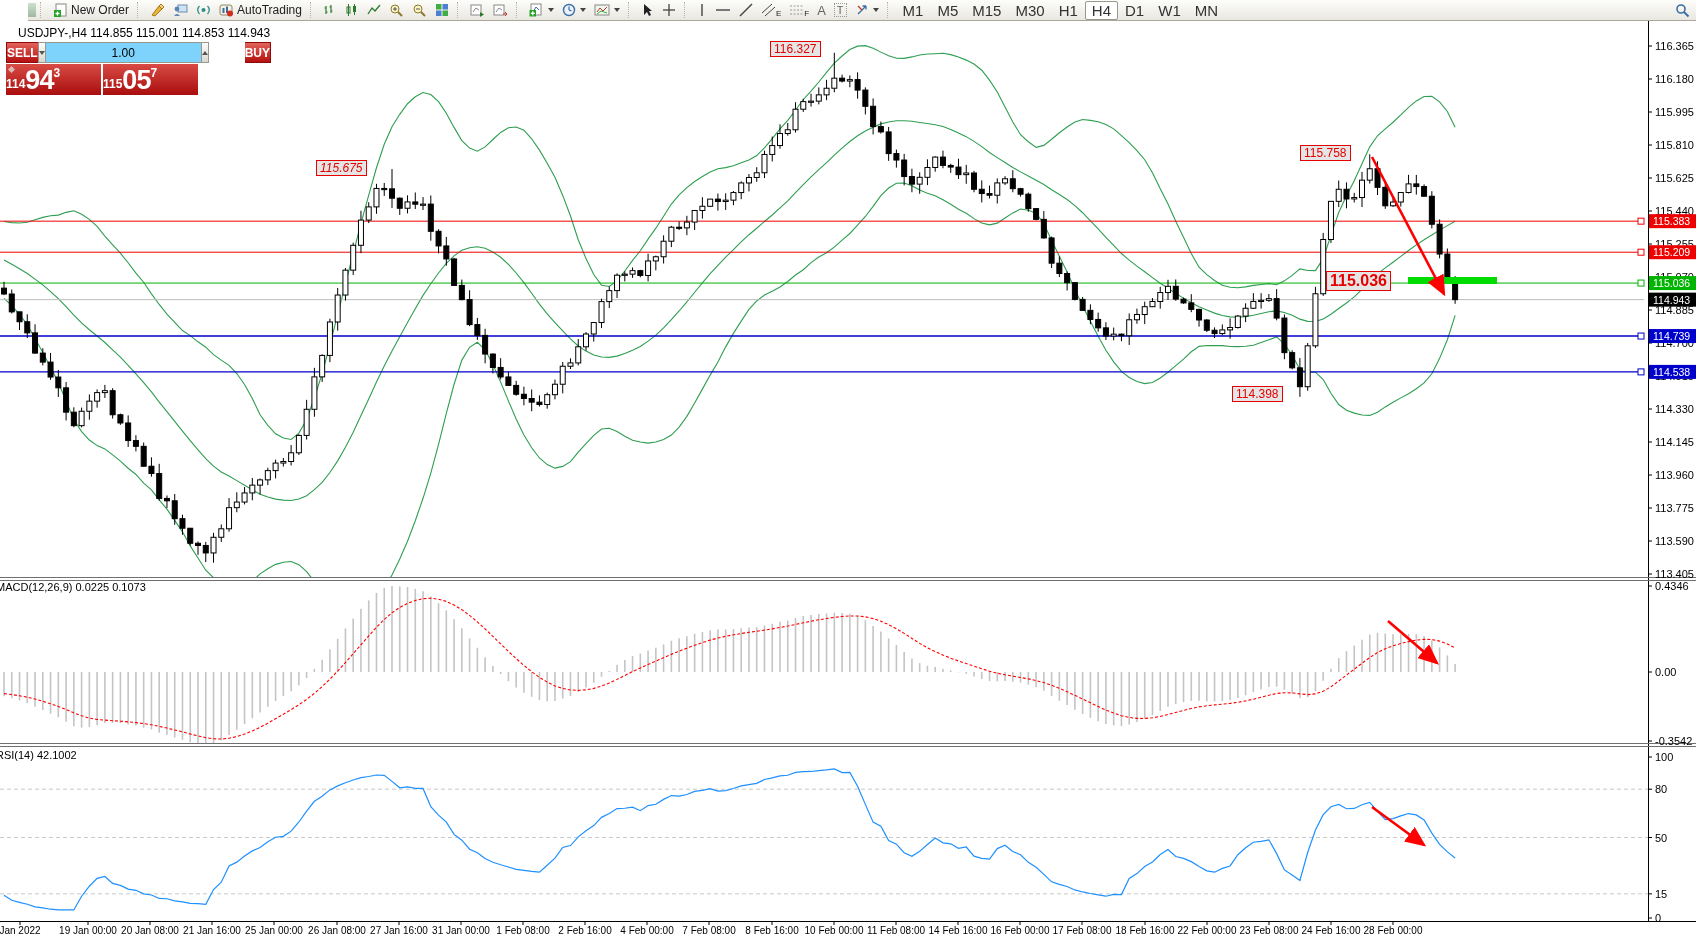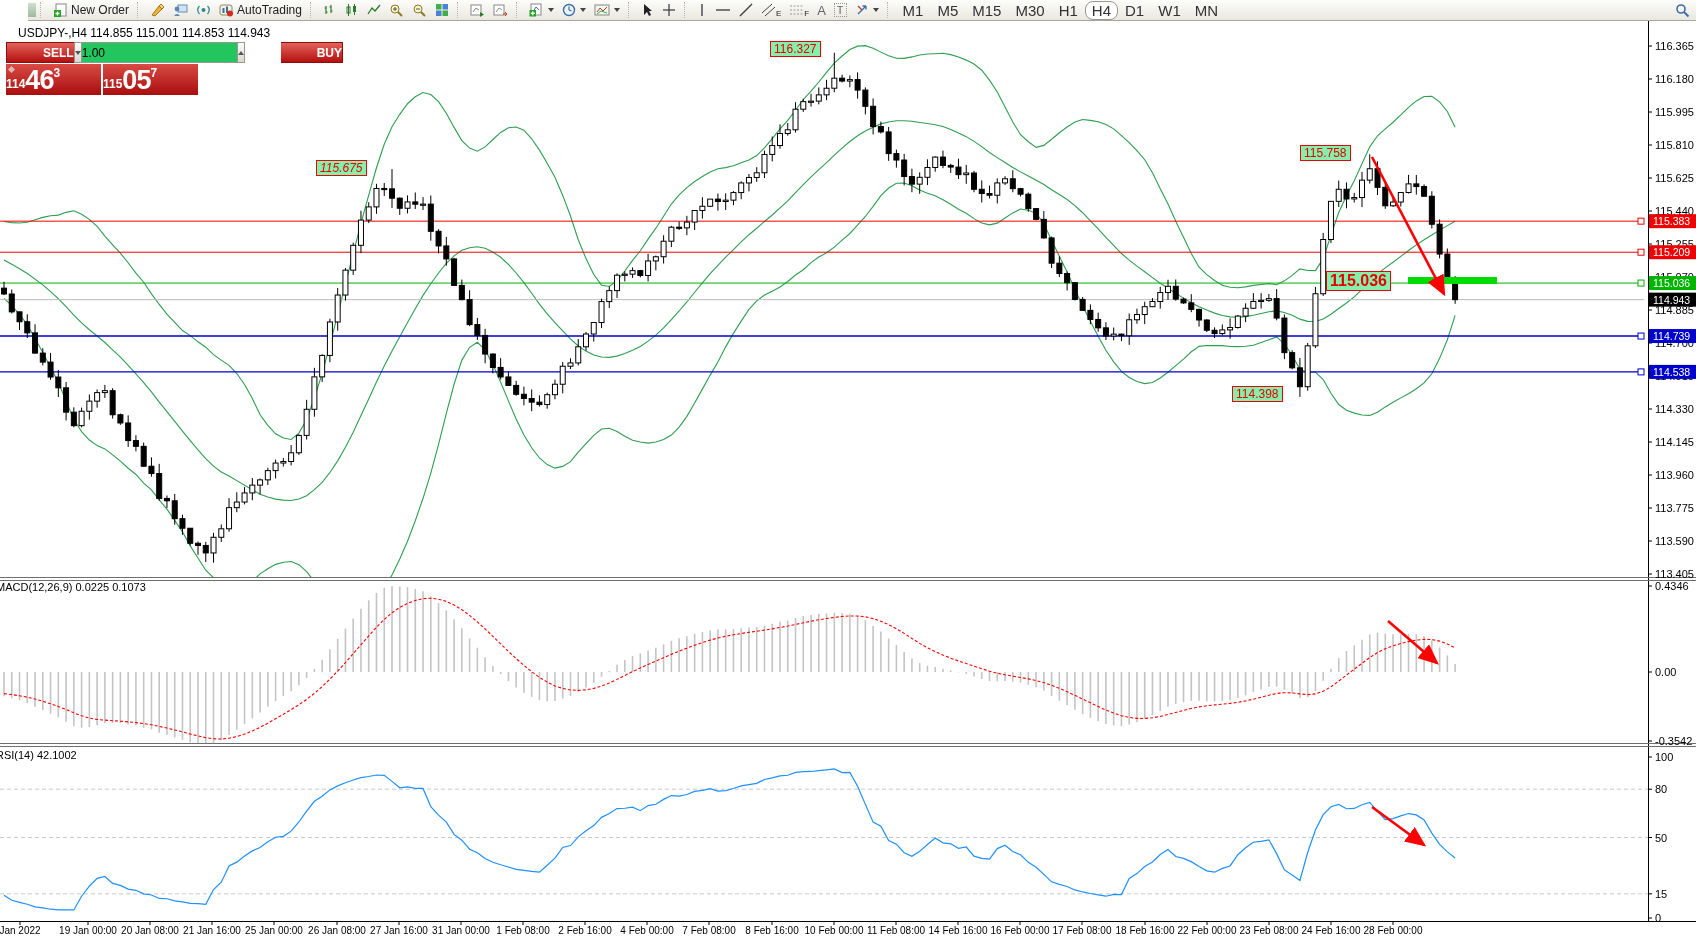--- a/index.html
+++ b/index.html
@@ -7,49 +7,49 @@
        font-family:"Liberation Sans",sans-serif;background:#fff;}
   
   #toolbar{position:absolute;left:0;top:0;width:1696px;height:20px;
     background:linear-gradient(#fdfdfb,#e9e7e0);border-bottom:1px solid #a9a69c;
     display:flex;align-items:center;font-size:12px;color:#222;z-index:40;margin-left:28px;}
   .tb-sep{width:5px;height:16px;border-left:1px dotted #b7b4aa;margin:0 3px 0 4px;}
   .tbtn{display:flex;align-items:center;gap:3px;padding:1px 4px;height:17px;border-radius:2px;cursor:default;}
   .tbtn svg{display:block;}
   .tb-caret{width:0;height:0;border-left:3px solid transparent;border-right:3px solid transparent;border-top:4px solid #444;margin-left:1px;}
   .tf{padding:1px 6px;height:15px;line-height:15px;color:#333;font-size:15px;border:1px solid transparent;}
-  .tf.active{background:#fff;border:1px solid #9a978c;border-radius:8px;}
+  .tf.active{background:#fff;border:1px solid #9a978c;border-radius:2px;}
   #tb-right{margin-left:auto;display:flex;align-items:center;margin-right:10px;gap:8px;}
   .badge{position:absolute;right:-7px;top:-5px;background:#e03123;color:#fff;border-radius:8px;
     font-size:9px;line-height:11px;min-width:11px;text-align:center;padding:0 2px;font-weight:bold;}
   
   #sym-line{position:absolute;left:18px;top:26px;font-size:12px;color:#000;z-index:30;}
   #ocp{position:absolute;left:6px;top:42px;width:192px;z-index:30;font-family:"Liberation Sans",sans-serif;}
   #ocp-row1{display:flex;height:21px;}
   .ocp-btn{background:linear-gradient(#e2635a,#b51010);color:#fff;font-weight:bold;font-size:12px;
-    display:flex;align-items:center;justify-content:center;border:1px solid #8e0b0b;padding-left:36px;}
+    display:flex;align-items:center;justify-content:center;border:1px solid #8e0b0b;}
   #ocp-sell{width:56px;border-right:none;}
   #ocp-buy{width:56px;border-left:none;margin-left:36px;}
   .stepper{width:15px;background:linear-gradient(#fdfdfd,#d9d7d0);border:1px solid #9a978c;
     display:flex;align-items:center;justify-content:center;}
   .car-up{width:0;height:0;border-left:3px solid transparent;border-right:3px solid transparent;border-bottom:4px solid #555;}
   .car-dn{width:0;height:0;border-left:3px solid transparent;border-right:3px solid transparent;border-top:4px solid #555;}
-  #ocp-vol{flex:1;border:1px solid #9a978c;border-left:none;border-right:none;text-align:left;font-size:12px;
-    font-family:"Liberation Sans",sans-serif;padding:0;background:#22c55e;}
+  #ocp-vol{flex:1;border:1px solid #9a978c;border-left:none;border-right:none;text-align:center;font-size:12px;
+    font-family:"Liberation Sans",sans-serif;padding:0;background:#7dd3fc;}
   #ocp-row2{display:flex;gap:2px;margin-top:1px;height:31px;}
   .bigpx{flex:1;background:linear-gradient(#d84b44,#a90e0e);color:#fff;position:relative;
     display:flex;align-items:flex-end;justify-content:flex-start;padding-bottom:1px;}
   .px-sm{font-size:12px;font-weight:bold;line-height:20px;}
   .px-lg{font-size:27px;font-weight:bold;line-height:27px;letter-spacing:-1px;}
   .px-sup{font-size:12px;font-weight:bold;align-self:flex-start;margin-top:2px;}
   .ocp-diamond{position:absolute;left:3px;top:3px;width:5px;height:5px;background:#d9b8b4;transform:rotate(45deg);}
   
   #plot{position:absolute;left:0;top:0;z-index:10;}
   .pane-label{position:absolute;font-size:11px;color:#000;z-index:20;white-space:nowrap;}
-  .anno{position:absolute;color:#e60000;background:#86efac;border:1px solid #e60000;
+  .anno{position:absolute;color:#e60000;background:#e5e5e5;border:1px solid #e60000;
     padding:0 3px;white-space:nowrap;z-index:25;font-family:"Liberation Sans",sans-serif;}
 </style>
 </head>
 <body>
 <div id="app">
 
 <div id="toolbar">
   <div style="width:8px;height:14px;background:linear-gradient(#cfe0cf,#9fb89f);margin-left:0;"></div>
   <div class="tb-sep"></div>
   <div class="tbtn">
@@ -267,21 +267,21 @@
     <input id="ocp-vol" value="1.00" style="">
     <div class="stepper">
           <span class="car-up"></span>
         </div>
     <div id="ocp-buy" class="ocp-btn">BUY</div>
   </div>
   <div id="ocp-row2">
     <div class="bigpx">
       <span class="ocp-diamond"></span>
       <span class="px-sm">114</span>
-      <span class="px-lg">46</span>
+      <span class="px-lg">94</span>
       <span class="px-sup">3</span>
     </div>
     <div class="bigpx">
       <span class="px-sm">115</span>
       <span class="px-lg">05</span>
       <span class="px-sup">7</span>
     </div>
   </div>
 </div>
 

